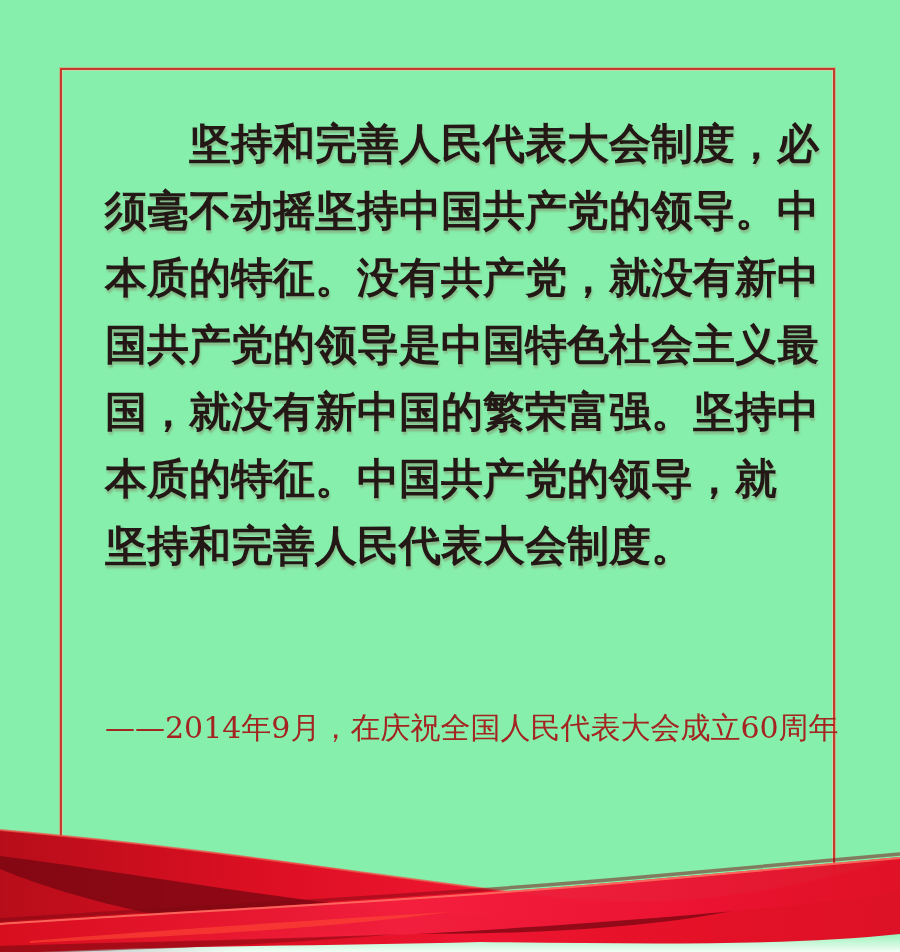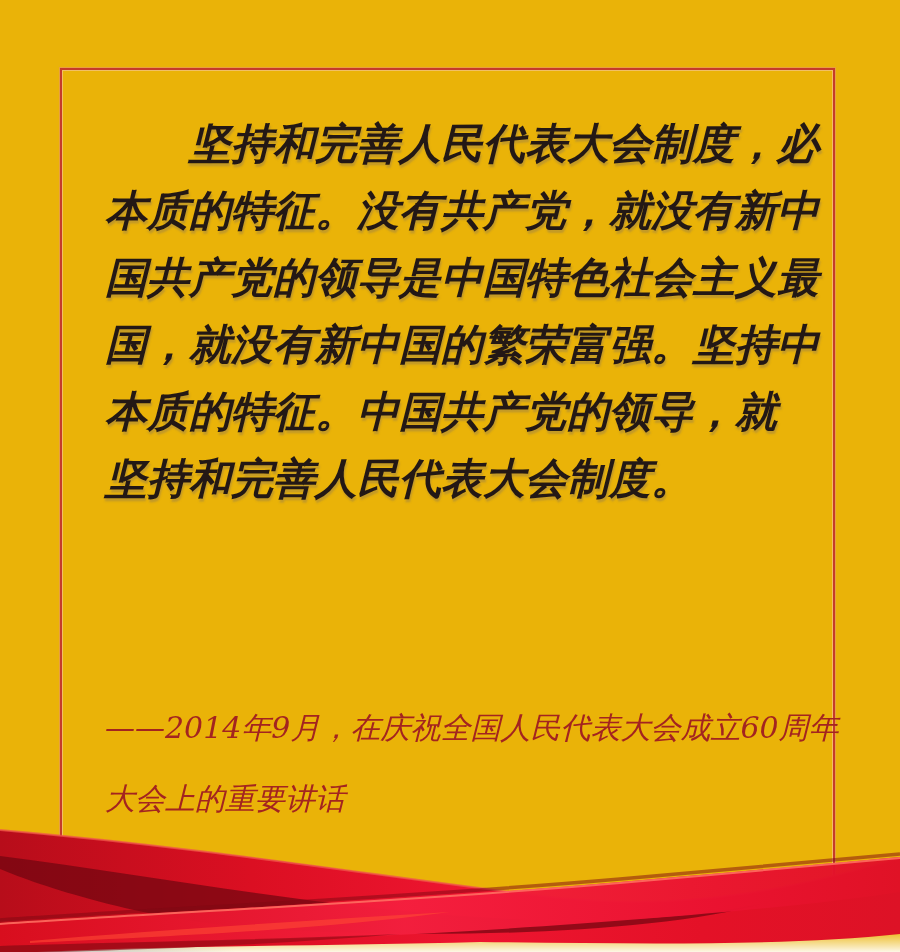--- a/index.html
+++ b/index.html
@@ -59,36 +59,36 @@
     left: 0;
     bottom: 0;
     width: 900px;
     height: 130px;
     display: block;
   }
 </style>
 </head>
 <body>
 
-<div class="stage" style="background: #eab308; font-style: italic;">
+<div class="stage" style="background: #86efac;">
 
   <div class="frame" style="border-color: rgb(197, 59, 42);"></div>
 
   <div class="quote" style="color: rgb(35, 24, 21);">
     <div class="qline indent">坚持和完善人民代表大会制度，必</div>
+    <div class="qline">须毫不动摇坚持中国共产党的领导。中</div>
     <div class="qline">本质的特征。没有共产党，就没有新中</div>
     <div class="qline">国共产党的领导是中国特色社会主义最</div>
     <div class="qline">国，就没有新中国的繁荣富强。坚持中</div>
     <div class="qline">本质的特征。中国共产党的领导，就</div>
     <div class="qline">坚持和完善人民代表大会制度。</div>
   </div>
 
   <div class="attribution" style="color: rgb(163, 36, 32);">
     <div class="aline">——2014年9月，在庆祝全国人民代表大会成立60周年</div>
-    <div class="aline">大会上的重要讲话</div>
   </div>
 
   <svg class="ribbon" viewBox="0 0 900 130" preserveAspectRatio="none" aria-hidden="true">
     <defs>
       <linearGradient id="gA" x1="0" y1="0" x2="1" y2="0">
         <stop offset="0" stop-color="#b70d1a"></stop>
         <stop offset="0.28" stop-color="#db0f22"></stop>
         <stop offset="0.52" stop-color="#ee1530"></stop>
         <stop offset="0.78" stop-color="#e41127"></stop>
         <stop offset="1" stop-color="#dd1226"></stop>

